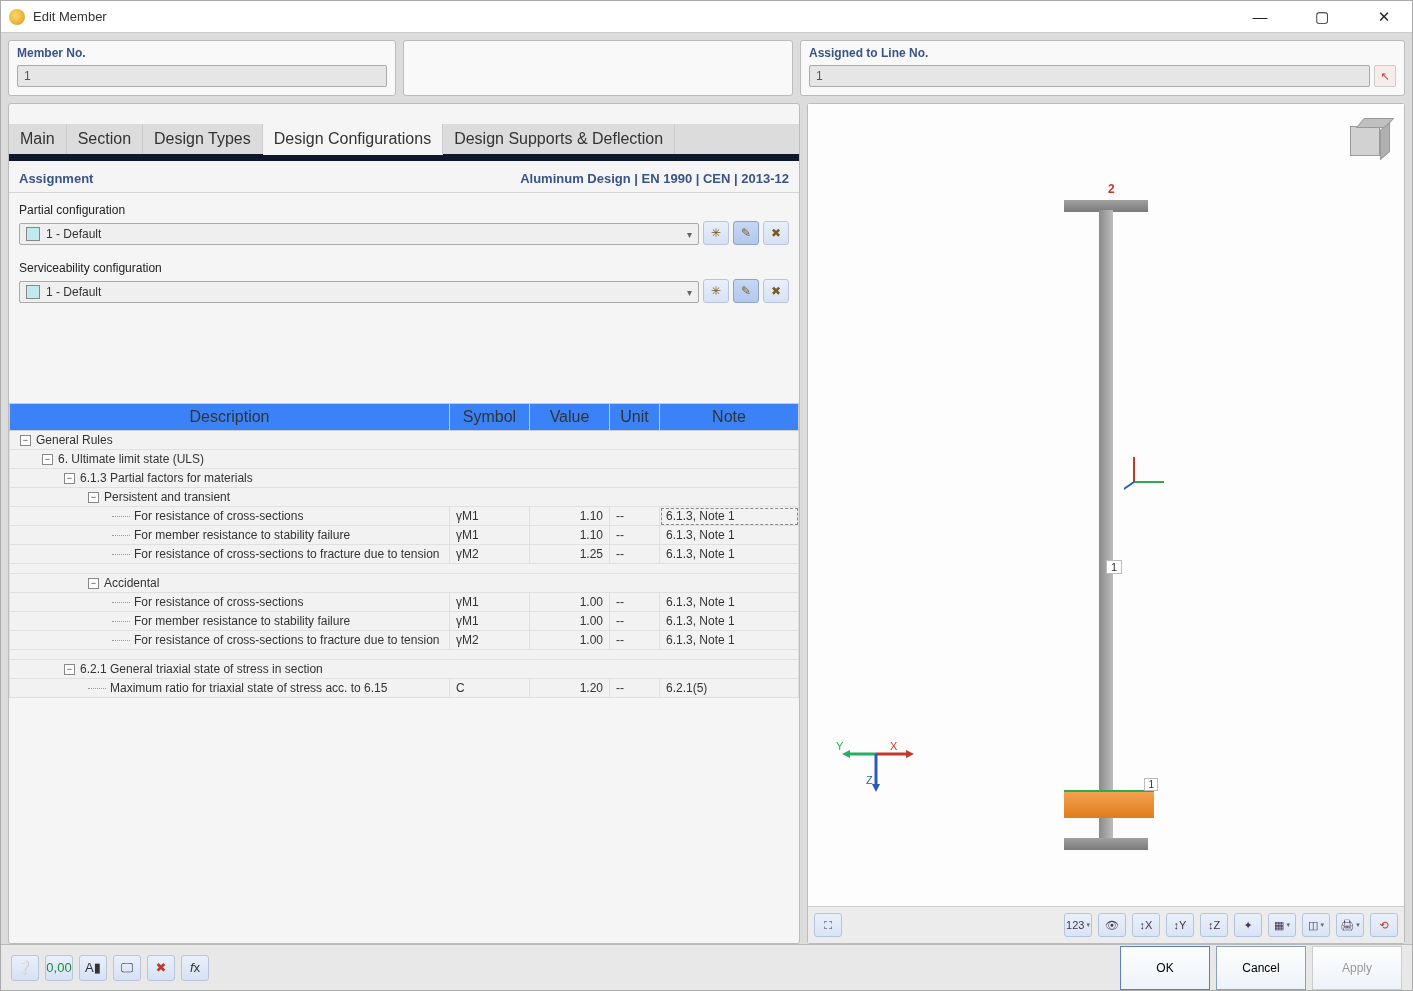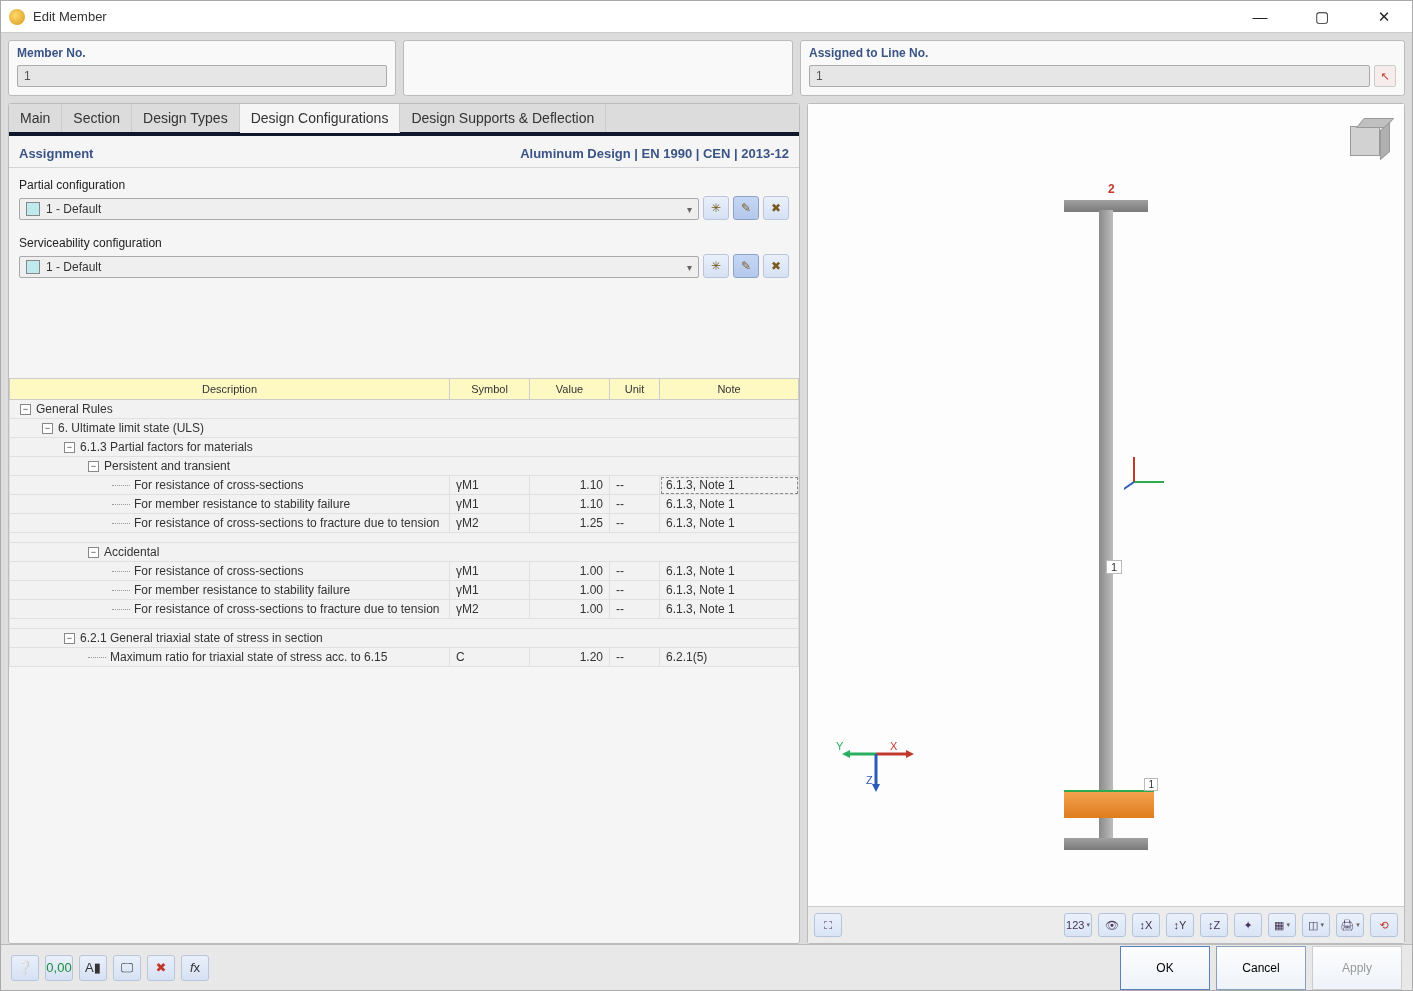--- a/index.html
+++ b/index.html
@@ -102,22 +102,23 @@
   width: 792px;
   background: #f5f5f5;
   border: 1px solid #bbb;
   border-radius: 3px;
   display: flex;
   flex-direction: column;
 }
 .tabs {
   display: flex;
   background: #dcdcdc;
-  border-bottom: 4px solid #0f172a;
-  font-size: 14px;
+  border-bottom: 7px solid #0f172a;
+  font-size: 16px;
+  margin-top: 20px;
 }
 .tab {
   padding: 6px 11px;
   border-right: 1px solid #ccc;
   cursor: pointer;
   color: #333;
 }
 .tab.active {
   background: #f5f5f5;
   border-bottom: 1px solid #f5f5f5;
@@ -182,25 +183,25 @@
   color: #3a5486; font-weight: 600; font-size: 13px;
   border-top: 1px solid #d4d4d4;
   border-bottom: 1px solid #d4d4d4;
 }
 table.grid {
   width: 100%;
   border-collapse: collapse;
   table-layout: fixed;
 }
 table.grid th {
-  background: #fef9c3;
+  background: #3b82f6;
   border: 1px solid #ccc;
   font-weight: normal;
   padding: 4px;
-  font-size: 11px;
+  font-size: 16px;
 }
 table.grid td {
   border: 1px solid #e0e0e0;
   padding: 2px 6px;
   font-size: 12px;
   height: 19px;
   vertical-align: middle;
   background: #f2f2f2;
 }
 .col-desc { width: 440px; }

